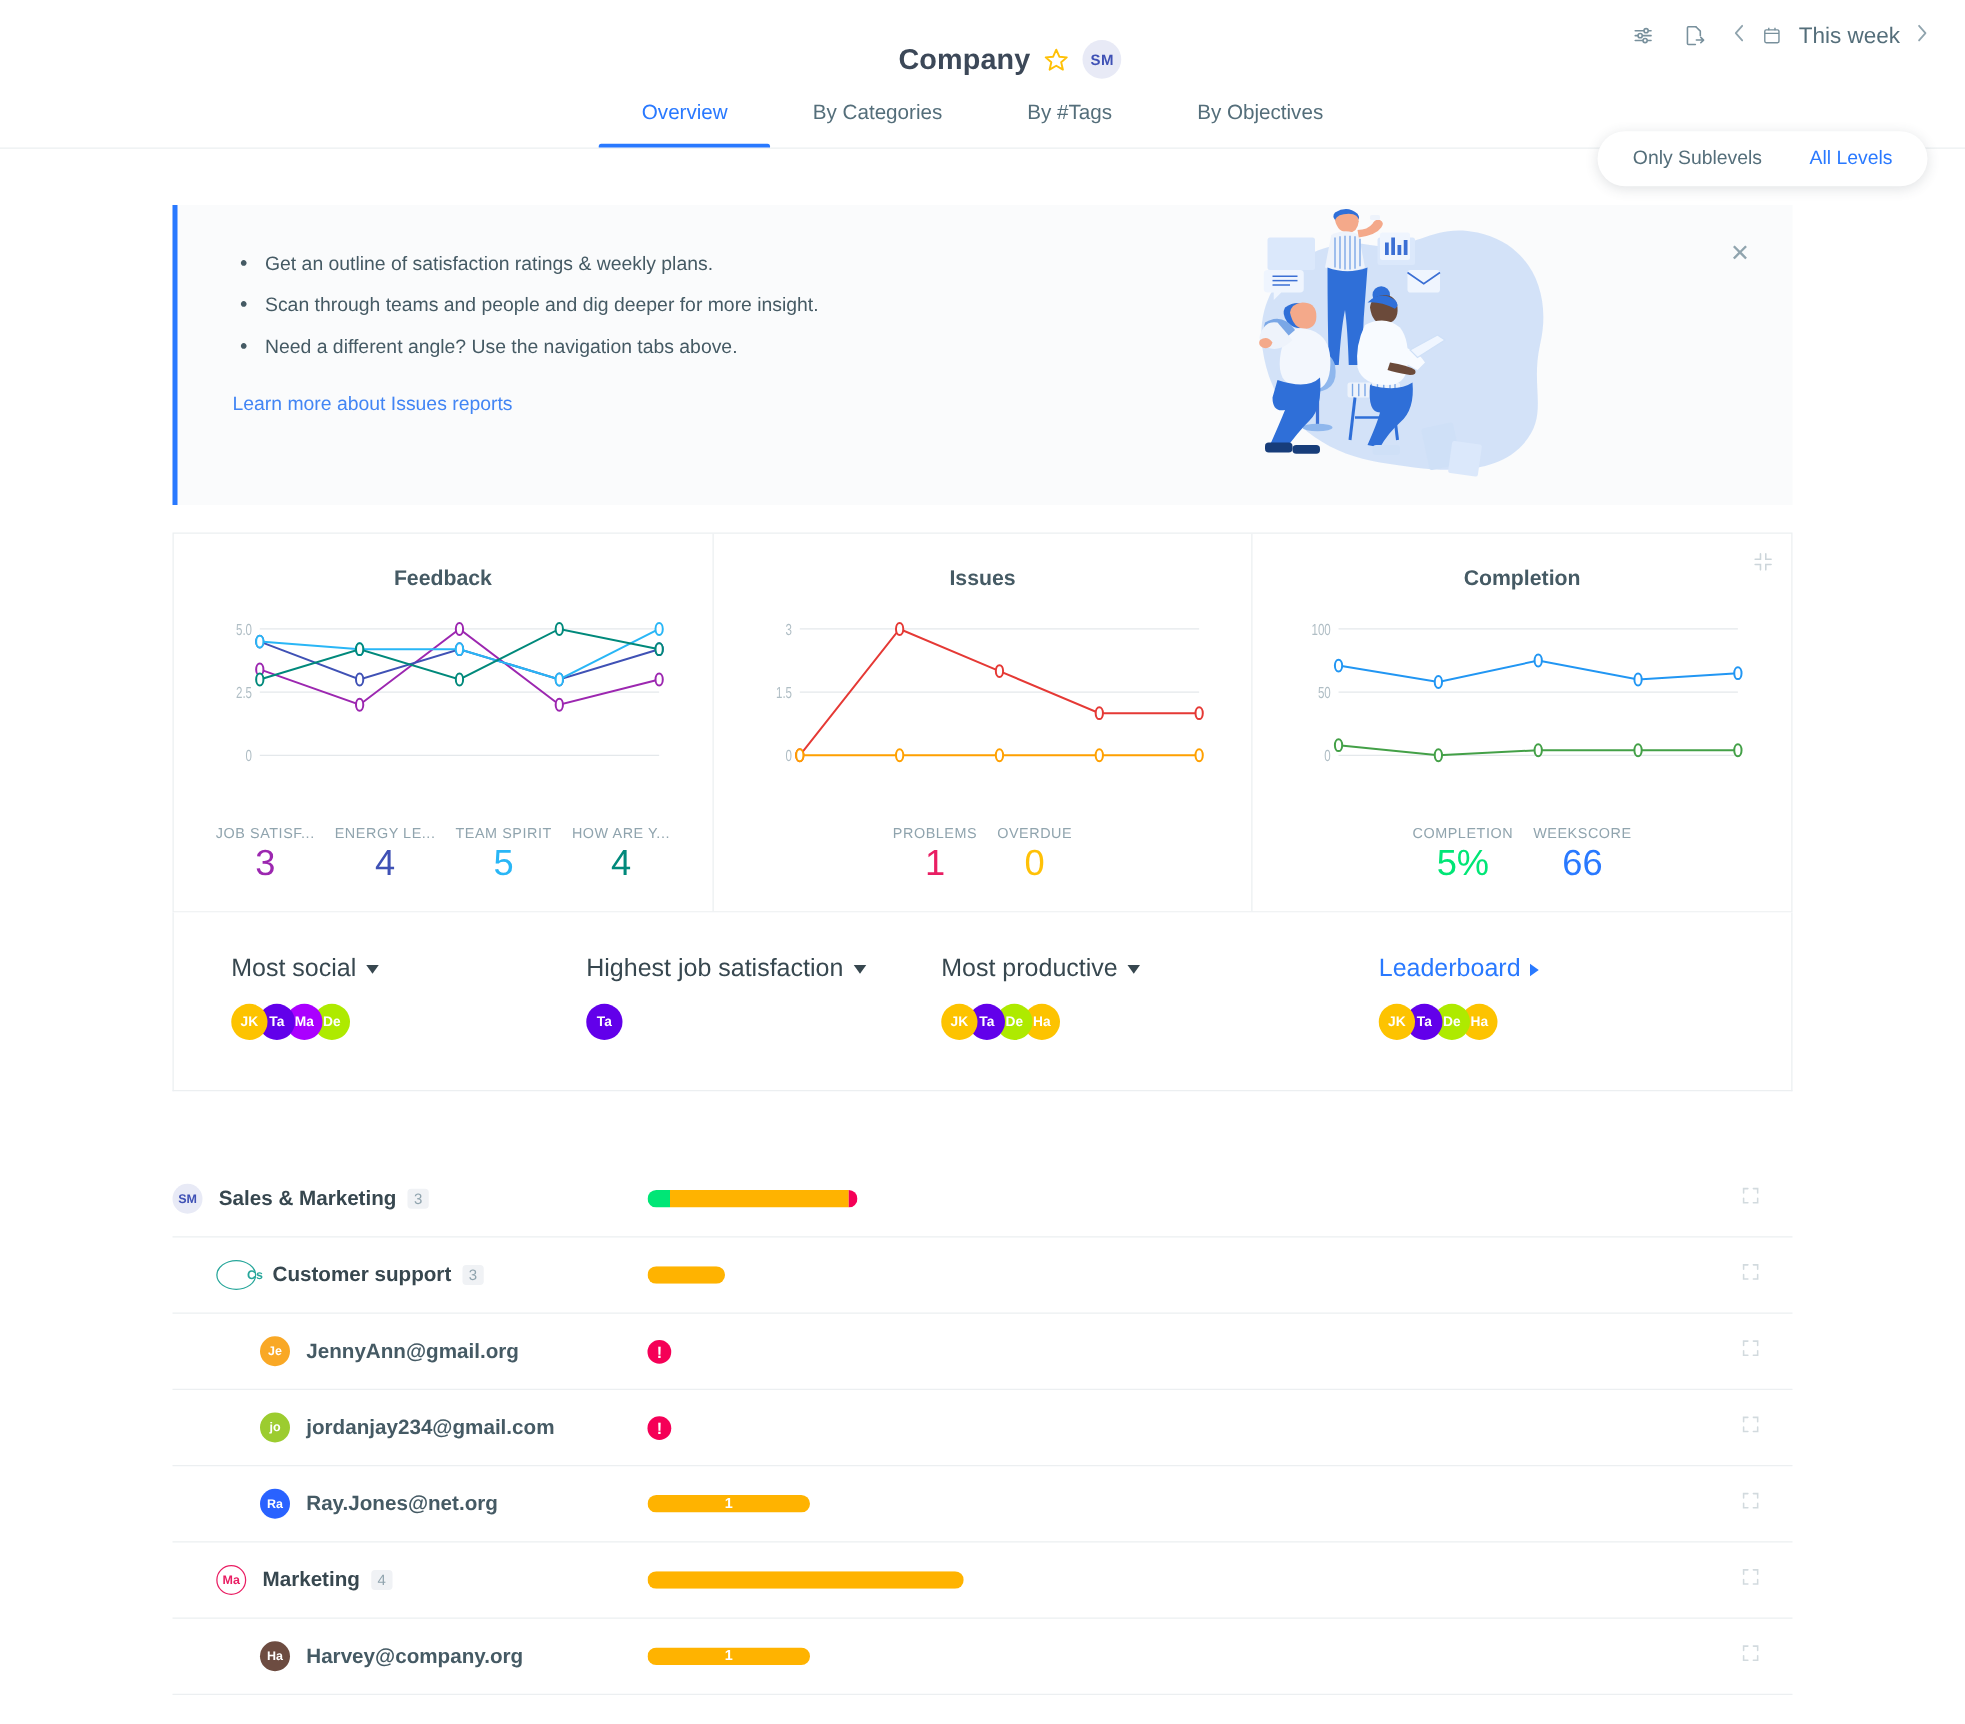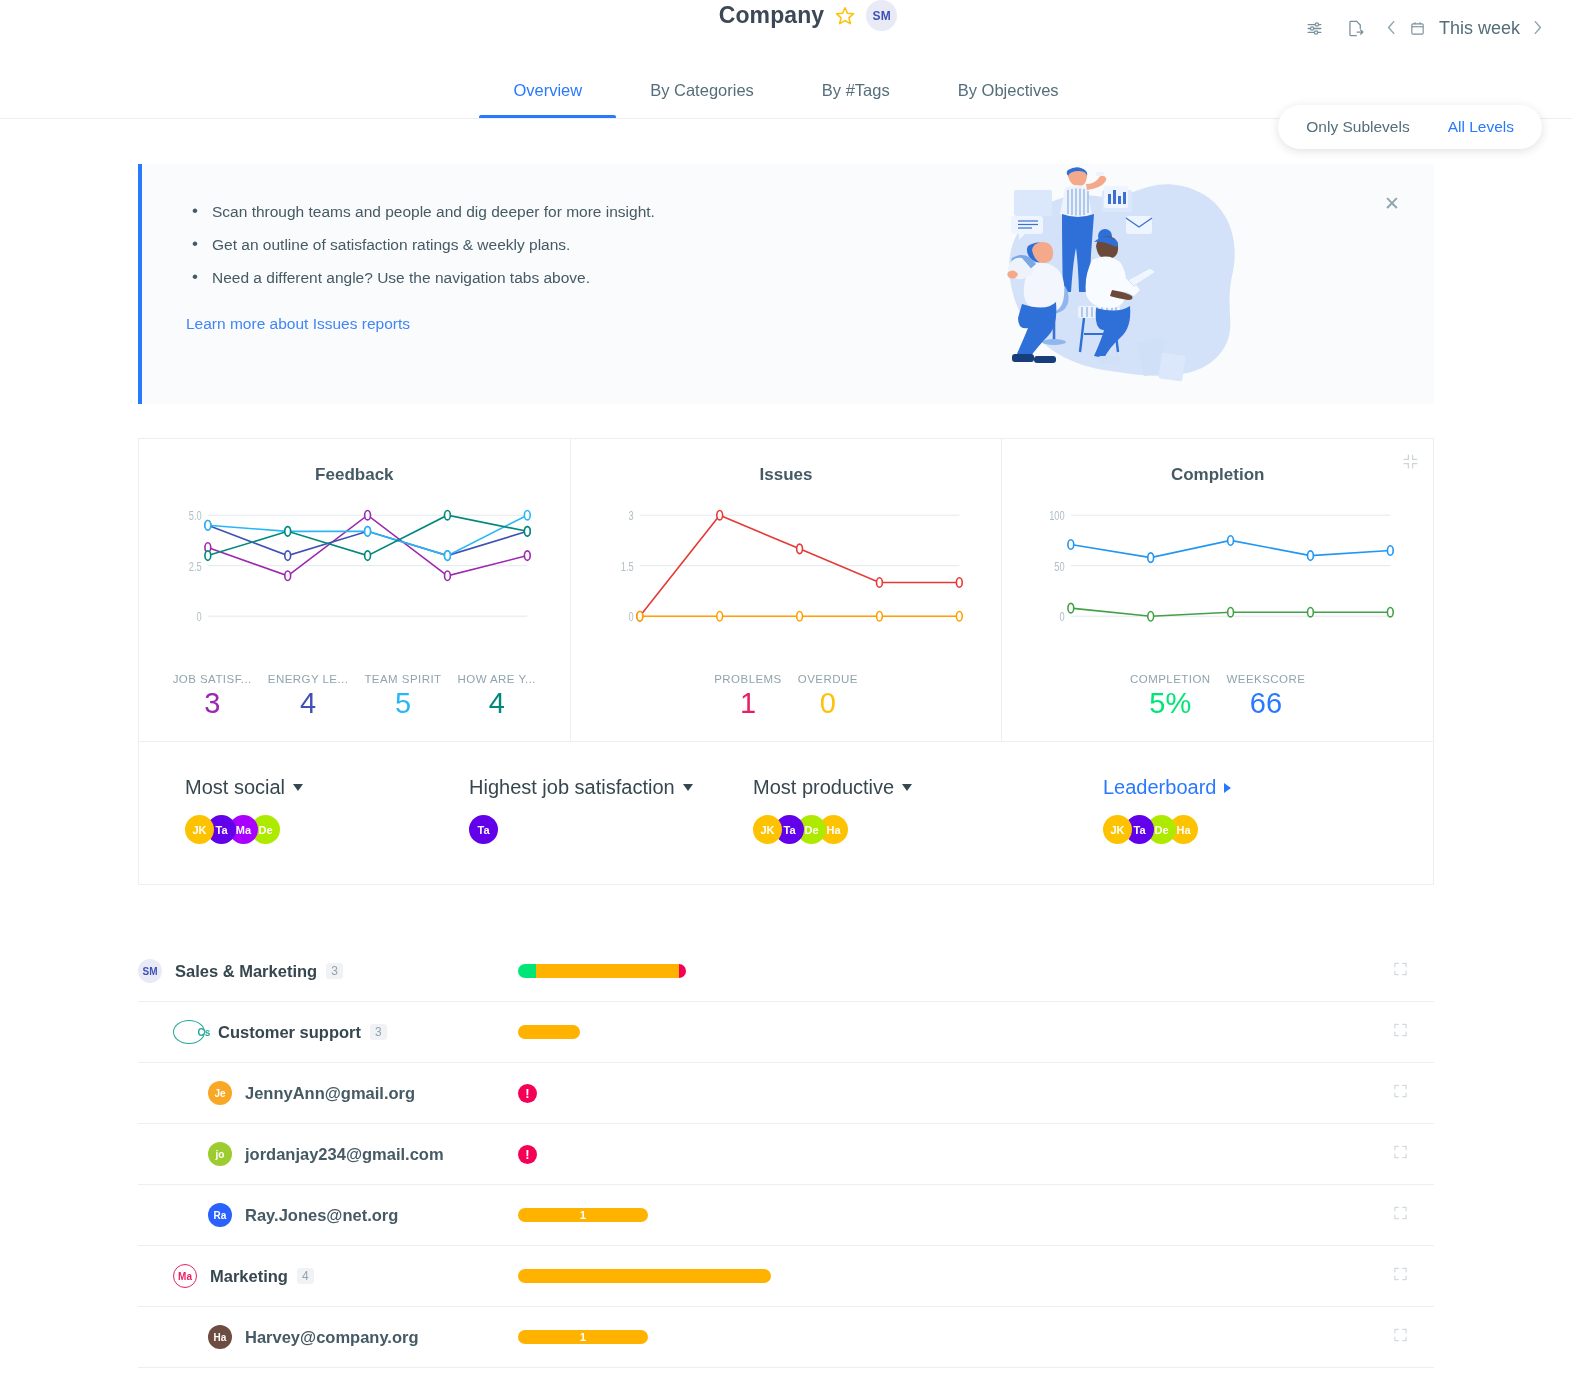--- a/index.html
+++ b/index.html
@@ -12,21 +12,21 @@
   }
 
   
   .header {
     position: relative;
     height: 63px;
     width: 100%;
   }
   .header-title-wrap {
     position: absolute;
-    left: 0; right: 0; top: 0;
+    left: 0; right: 0; top: 32px;
     display: flex; align-items: center; justify-content: center;
     gap: 10px;
     margin-left: 44px;
   }
   .company-name {
     font-size: 23px;
     font-weight: 600;
     color: #3c4858;
     letter-spacing: .1px;
   }
@@ -118,21 +118,21 @@
   .banner-close {
     position: absolute; right: 34px; top: 30px;
     font-size: 19px; color: #90a4ae; cursor: pointer; line-height: 1;
   }
 
   
   .cards {
     display: flex;
     border: 1px solid #eceff1;
     background: #fff;
-    margin-top: 34px;
+    margin-top: 22px;
   }
   .card {
     flex: 1 1 0; padding: 26px 0 22px 0;
     border-right: 1px solid #eceff1;
     position: relative;
   }
   .card:last-child { border-right: none; }
   .card-title {
     text-align: center; font-size: 17px; font-weight: 600; color: #455a64;
     margin-bottom: 18px;
@@ -290,22 +290,22 @@
     <span class="lvl-inactive">Only Sublevels</span>
     <span class="lvl-active">All Levels</span>
   </div>
 </div>
 
 <div class="content">
 
   <div class="banner">
     <div class="banner-text">
       <ul class="banner-list" id="banner-list">
+          <li>Get an outline of satisfaction ratings &amp; weekly plans.</li>
           <li>Scan through teams and people and dig deeper for more insight.</li>
-          <li>Get an outline of satisfaction ratings &amp; weekly plans.</li>
           <li>Need a different angle? Use the navigation tabs above.</li>
         </ul>
       <a class="banner-link">Learn more about Issues reports</a>
     </div>
 
     <div class="banner-art">
       <svg viewBox="0 0 300 240" width="300" height="240">
 
         <path d="M18,115 C10,60 58,24 104,32 C140,38 152,14 190,22 C232,31 250,70 240,112 C232,148 248,168 226,192 C200,220 150,212 112,206 C68,199 26,172 18,115 Z" fill="#c5d9f7" opacity=".75"></path>
 

